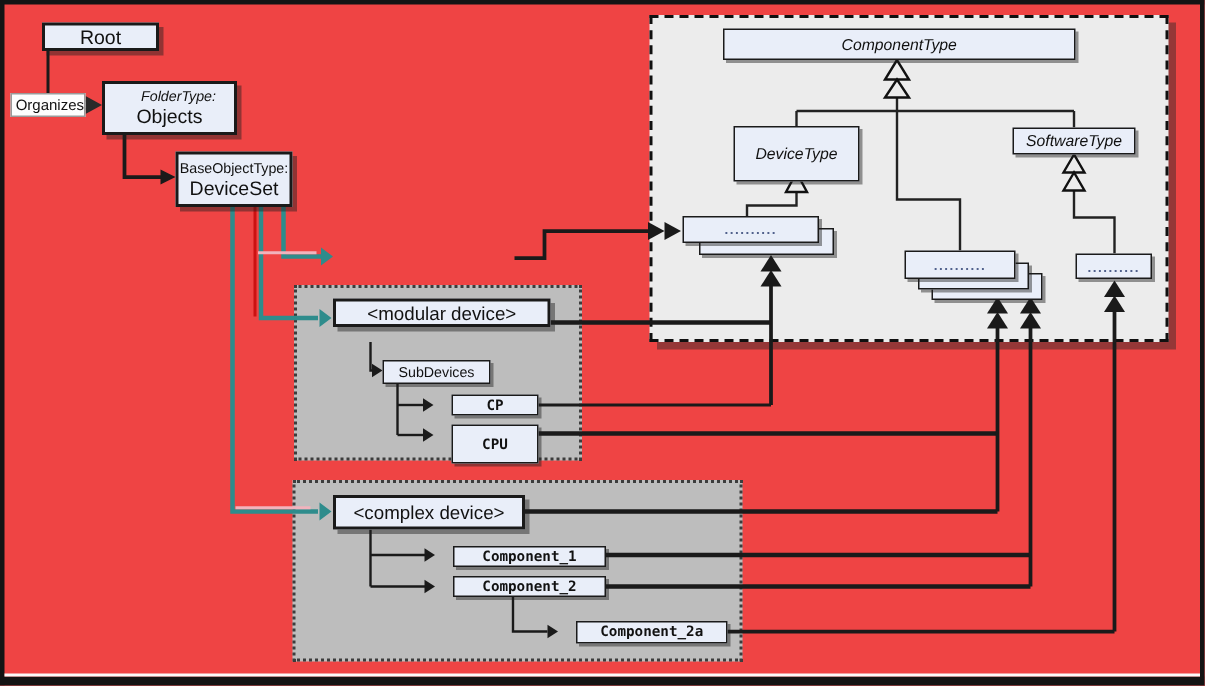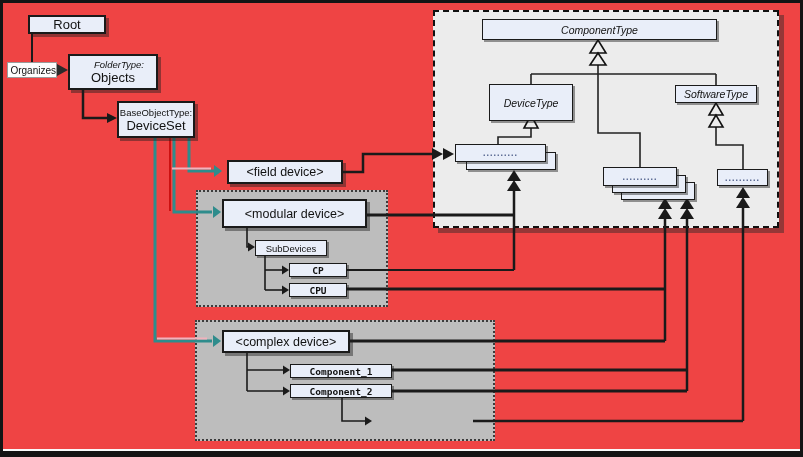--- a/index.html
+++ b/index.html
@@ -11,21 +11,21 @@
   .thin{border-width:1px;box-shadow:2px 2px 0 rgba(30,30,30,.45);}
   .group{position:absolute;background:#bdbdbd;border:2px dotted #3c3c3c;box-sizing:border-box;}
   .typesarea{position:absolute;background:#ececec;border:2px dashed #101010;
              box-shadow:5px 5px 0 rgba(40,40,40,.45);box-sizing:border-box;}
   svg{position:absolute;left:0;top:0;pointer-events:none;}
   .lbl-big{font-size:13px;}
   .lbl-med{font-size:12.5px;}
   .lbl-prefix{font-size:9.5px;line-height:11px;}
   .italic{font-style:italic;margin-left:12px;}
   .bold{font-weight:normal;}
-  .mono{font-family:"DejaVu Sans Mono",monospace;font-weight:bold;font-size:9.5px;}
+  .mono{font-family:"DejaVu Sans Mono",monospace;font-weight:bold;font-size:9.5px;margin-left:12px;}
   .small{font-size:9.5px;}
   .typelbl{font-style:italic;font-size:10.5px;}
   .dots{font-size:9px;font-weight:bold;letter-spacing:1px;color:#51618c;line-height:6px;}
   .organizes{position:absolute;background:#fdfdfd;border:1px solid #9a9a9a;font-size:10px;
              display:flex;align-items:center;justify-content:flex-end;color:#111;box-sizing:border-box;}
   .z1{z-index:1}.z2{z-index:2}.z3{z-index:3}.z4{z-index:4}
 </style>
 </head>
 <body>
 
@@ -161,45 +161,45 @@
   <div class="node z4" style="left:68px;top:54px;width:90px;height:36px">
     <span class="lbl-prefix italic">FolderType:</span>
     <span class="lbl-big">Objects</span>
   </div>
 
   <div class="node z4" style="left:117px;top:101px;width:78px;height:37px">
     <span class="lbl-prefix">BaseObjectType:</span>
     <span class="lbl-big bold">DeviceSet</span>
   </div>
 
-  <div class="node z4 lbl-med" style="left:227px;top:160px;width:116px;height:24px">
-    <span>&lt;field device&gt;</span>
-  </div>
-
-  <div class="node z4 lbl-med" style="left:222px;top:199px;width:145px;height:29px">
+
+  <div class="node z4 lbl-med" style="left:222px;top:199px;width:145px;height:19px">
     <span>&lt;modular device&gt;</span>
   </div>
   <div class="node thin z4 small" style="left:255px;top:240px;width:72px;height:16px">
     <span>SubDevices</span>
   </div>
   <div class="node thin z4 mono" style="left:289px;top:263px;width:58px;height:14px">
     <span>CP</span>
   </div>
-  <div class="node thin z4 mono" style="left:289px;top:283px;width:58px;height:14px">
+  <div class="node thin z4 mono" style="left:289px;top:283px;width:58px;height:26px">
     <span>CPU</span>
   </div>
 
   <div class="node z4 lbl-med" style="left:222px;top:330px;width:128px;height:23px">
     <span>&lt;complex device&gt;</span>
   </div>
   <div class="node thin z4 mono" style="left:290px;top:364px;width:102px;height:14px">
     <span>Component_1</span>
   </div>
   <div class="node thin z4 mono" style="left:290px;top:384px;width:102px;height:14px">
     <span>Component_2</span>
+  </div>
+  <div class="node thin z4 mono" style="left:372px;top:414px;width:101px;height:15px">
+    <span>Component_2a</span>
   </div>
 
   <div class="node thin z4 typelbl" style="left:482px;top:19px;width:235px;height:21px">
     <span>ComponentType</span>
   </div>
   <div class="node thin z4 typelbl" style="left:489px;top:84px;width:84px;height:37px">
     <span>DeviceType</span>
   </div>
   <div class="node thin z4 typelbl" style="left:675px;top:85px;width:82px;height:18px">
     <span>SoftwareType</span>

